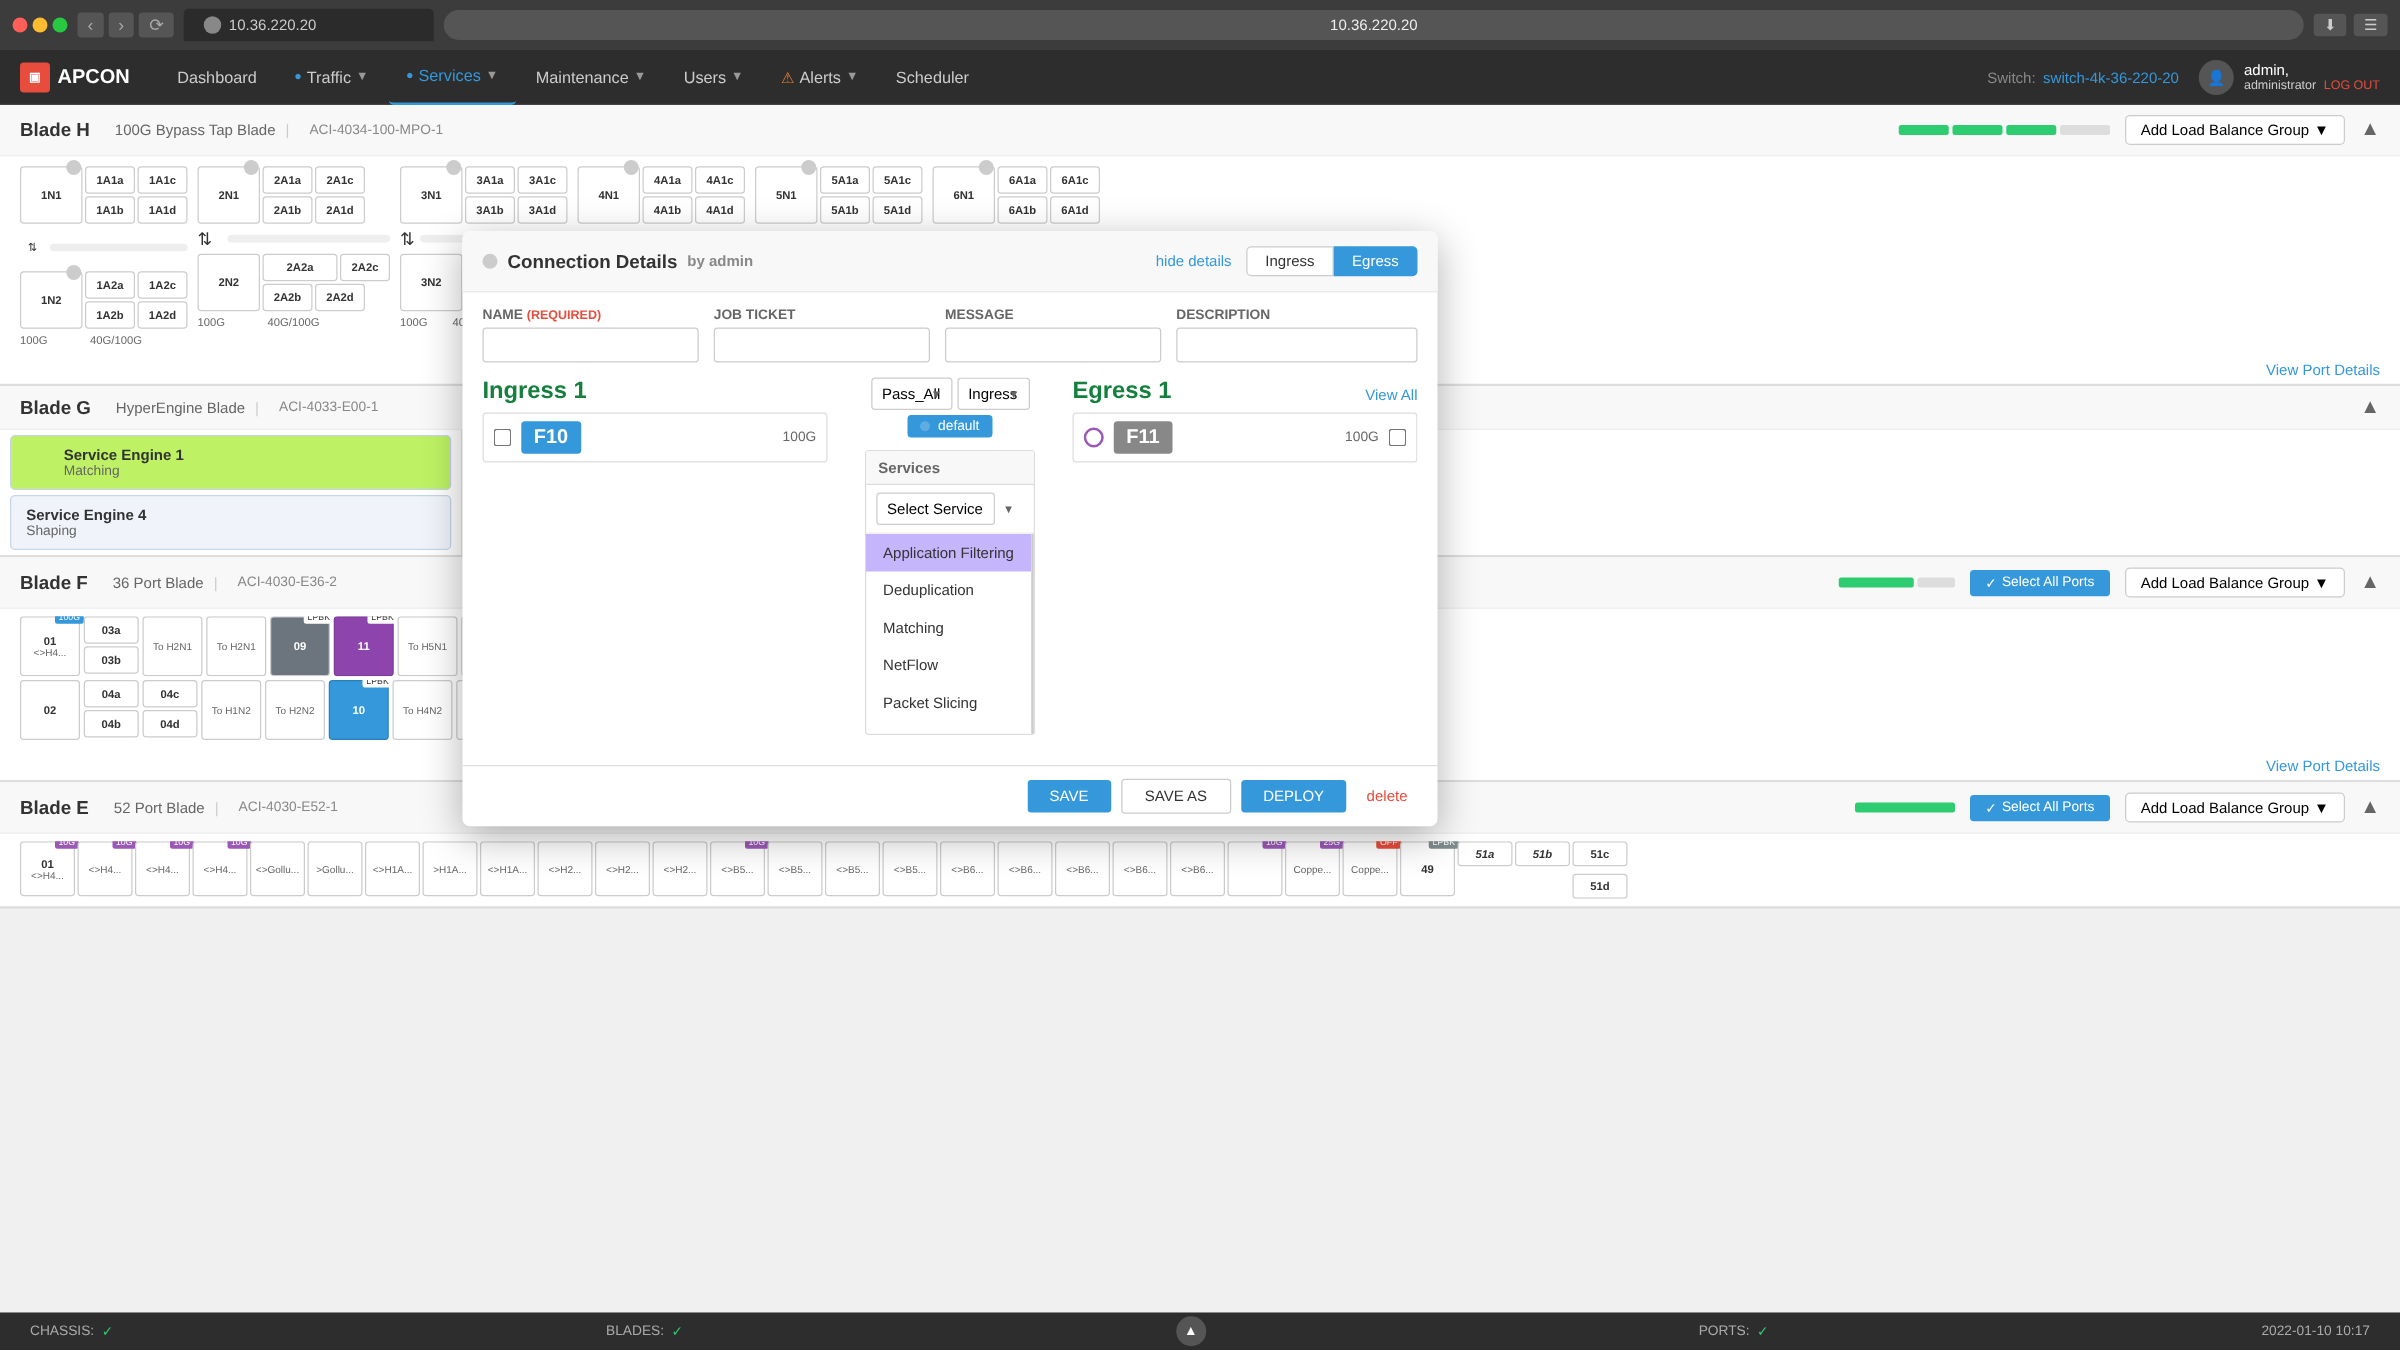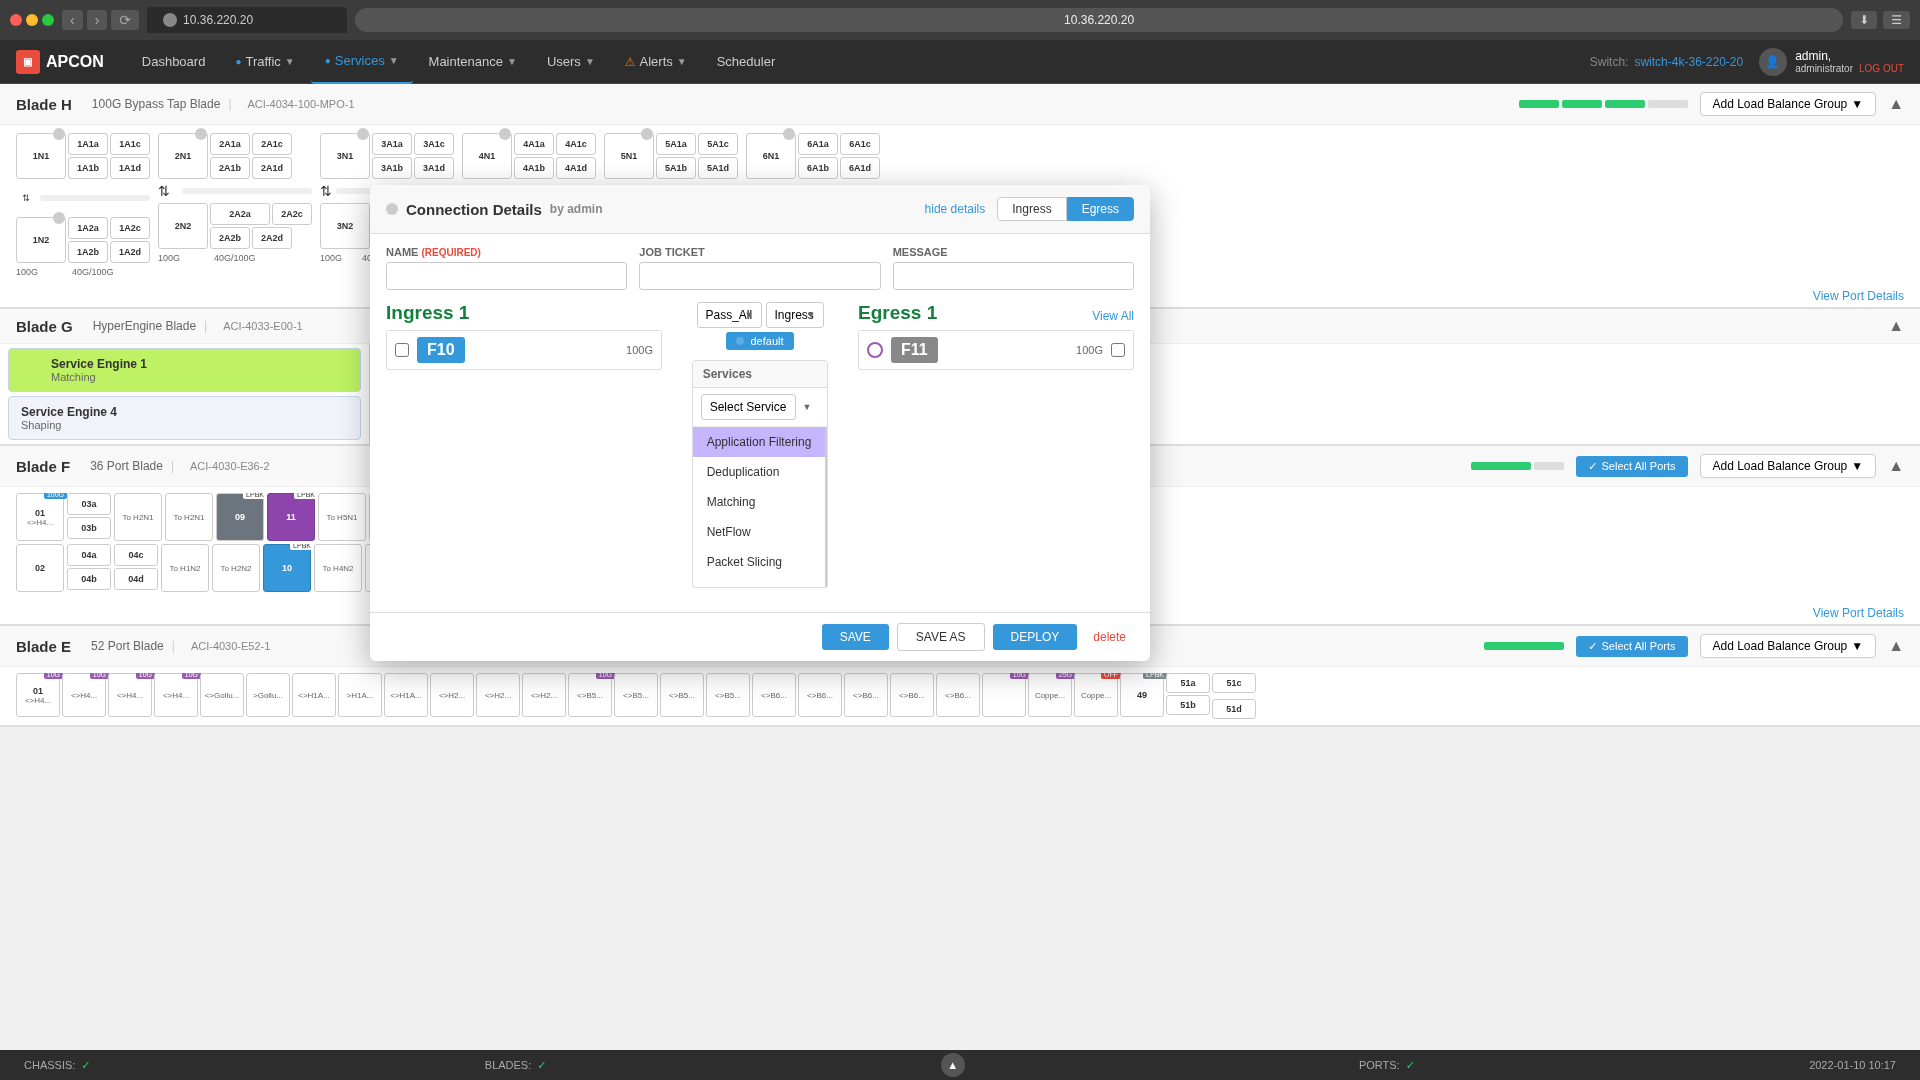--- a/index.html
+++ b/index.html
@@ -963,21 +963,21 @@
             <span class="port-sublabel">Coppe...</span>
           </div>
         <div class="port" style="width:44px;height:44px;">
             <span class="port-badge port-badge-off" style="background:#e74c3c;">OFF</span>
             <span class="port-sublabel">Coppe...</span>
           </div>
         <div class="port" style="width:44px;height:44px;">
             <span class="port-badge port-badge-lpbk">LPBK</span>
             <span class="port-label">49</span>
           </div>
-        <div style="display:flex;flex-direction:column;gap:2px;">
+        <div style="display:flex;flex-direction:row;gap:2px;font-style:italic;">
           <div class="port" style="width:44px;height:20px;">
               <span class="port-label">51a</span>
             </div>
           <div class="port" style="width:44px;height:20px;">
               <span class="port-label">51b</span>
             </div>
         </div>
         <div style="display:flex;flex-direction:column;gap:6px;">
           <div class="port" style="width:44px;height:20px;">
               <span class="port-label">51c</span>
@@ -1040,20 +1040,24 @@
         <input class="form-input" type="text" style="">
       </div>
       <div class="form-field">
         <label class="form-label">JOB TICKET</label>
         <input class="form-input" type="text" style="">
       </div>
       <div class="form-field">
         <label class="form-label">MESSAGE</label>
         <input class="form-input" type="text" style="">
       </div>
+      <div class="form-field" style="flex:2;">
+        <label class="form-label">DESCRIPTION</label>
+        <input class="form-input" type="text" style="">
+      </div>
     </div>
 
     <div class="connection-row">
 
       <div class="ingress-section">
         <div class="section-label">Ingress 1</div>
         <div class="port-item">
           <input type="checkbox" class="port-item-check" style="">
           <button class="port-item-btn">F10</button>
           <span class="port-item-size">100G</span>

